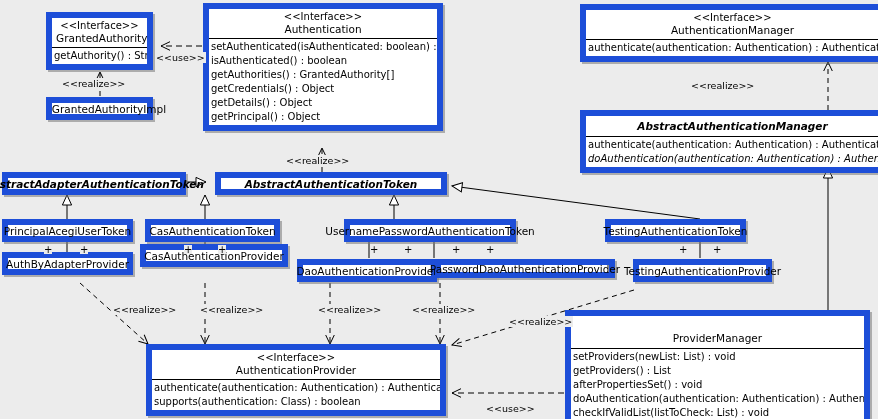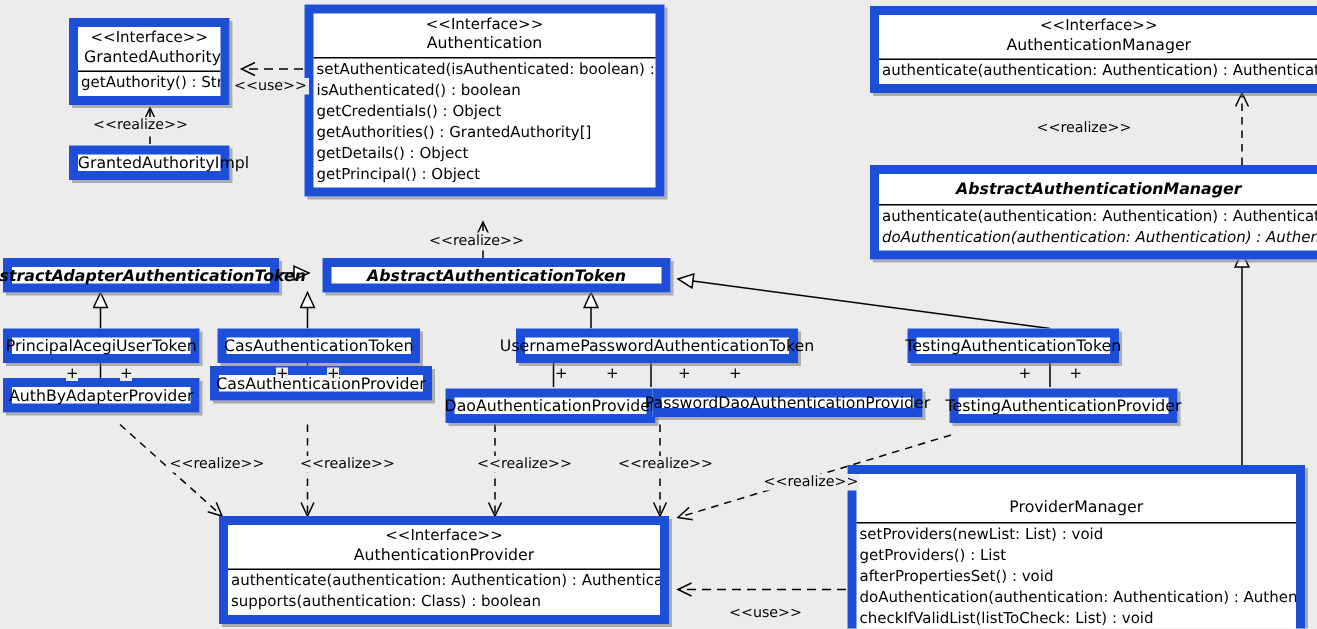--- a/index.html
+++ b/index.html
@@ -133,22 +133,22 @@
   </div>
 
   <div class="node" style="left:203px;top:3px;width:240px;">
     <div class="hdr">
       <div class="stereo">&lt;&lt;Interface&gt;&gt;</div>
       <div class="nm">Authentication</div>
     </div>
     <div class="compartment">
       <div class="mrow">setAuthenticated(isAuthenticated: boolean) : void</div>
       <div class="mrow">isAuthenticated() : boolean</div>
+      <div class="mrow">getAuthorities() : GrantedAuthority[]</div>
       <div class="mrow">getCredentials() : Object</div>
-      <div class="mrow">getAuthorities() : GrantedAuthority[]</div>
       <div class="mrow">getDetails() : Object</div>
       <div class="mrow">getPrincipal() : Object</div>
     </div>
   </div>
 
   <div class="node" style="left:580px;top:4px;width:305px;">
     <div class="hdr">
       <div class="stereo">&lt;&lt;Interface&gt;&gt;</div>
       <div class="nm">AuthenticationManager</div>
     </div>
@@ -184,21 +184,21 @@
       <span class="nm">PrincipalAcegiUserToken</span>
     </div>
   </div>
 
   <div class="node" style="left:145px;top:219px;width:135px;height:23px;">
     <div class="simple">
       <span class="nm">CasAuthenticationToken</span>
     </div>
   </div>
 
-  <div class="node" style="left:344px;top:219px;width:188px;height:23px;">
+  <div class="node" style="left:344px;top:219px;width:172px;height:23px;">
     <div class="simple">
       <span class="nm">UsernamePasswordAuthenticationToken</span>
     </div>
   </div>
 
   <div class="node" style="left:605px;top:219px;width:141px;height:23px;">
     <div class="simple">
       <span class="nm">TestingAuthenticationToken</span>
     </div>
   </div>
@@ -220,21 +220,21 @@
       <span class="nm">DaoAuthenticationProvider</span>
     </div>
   </div>
 
   <div class="node" style="left:435px;top:259px;width:180px;height:19px;">
     <div class="simple">
       <span class="nm">PasswordDaoAuthenticationProvider</span>
     </div>
   </div>
 
-  <div class="node" style="left:633px;top:259px;width:152px;height:23px;">
+  <div class="node" style="left:633px;top:259px;width:139px;height:23px;">
     <div class="simple">
       <span class="nm">TestingAuthenticationProvider</span>
     </div>
   </div>
 
   <div class="node" style="left:146px;top:344px;width:300px;">
     <div class="hdr">
       <div class="stereo">&lt;&lt;Interface&gt;&gt;</div>
       <div class="nm">AuthenticationProvider</div>
     </div>

